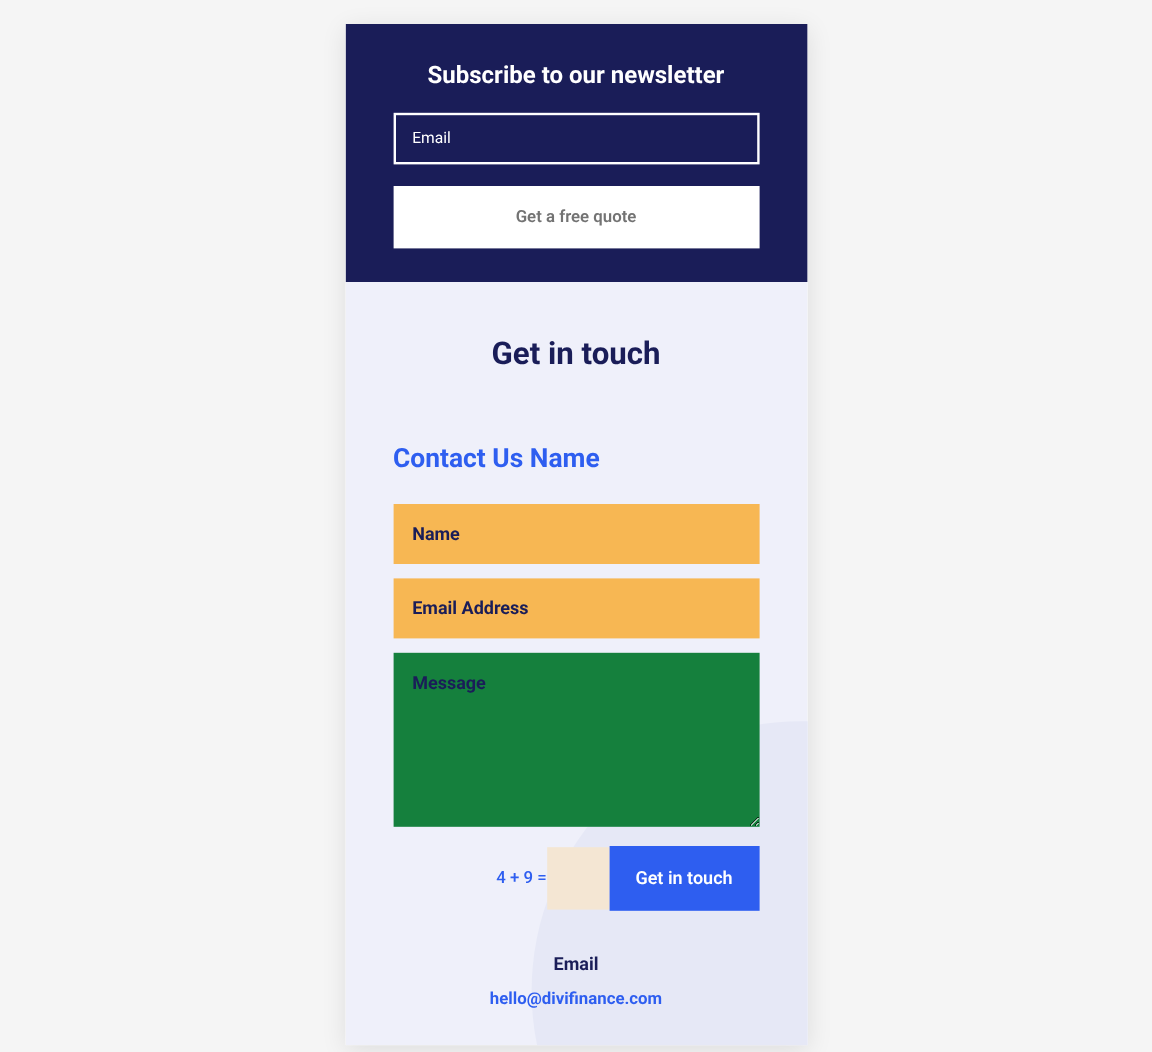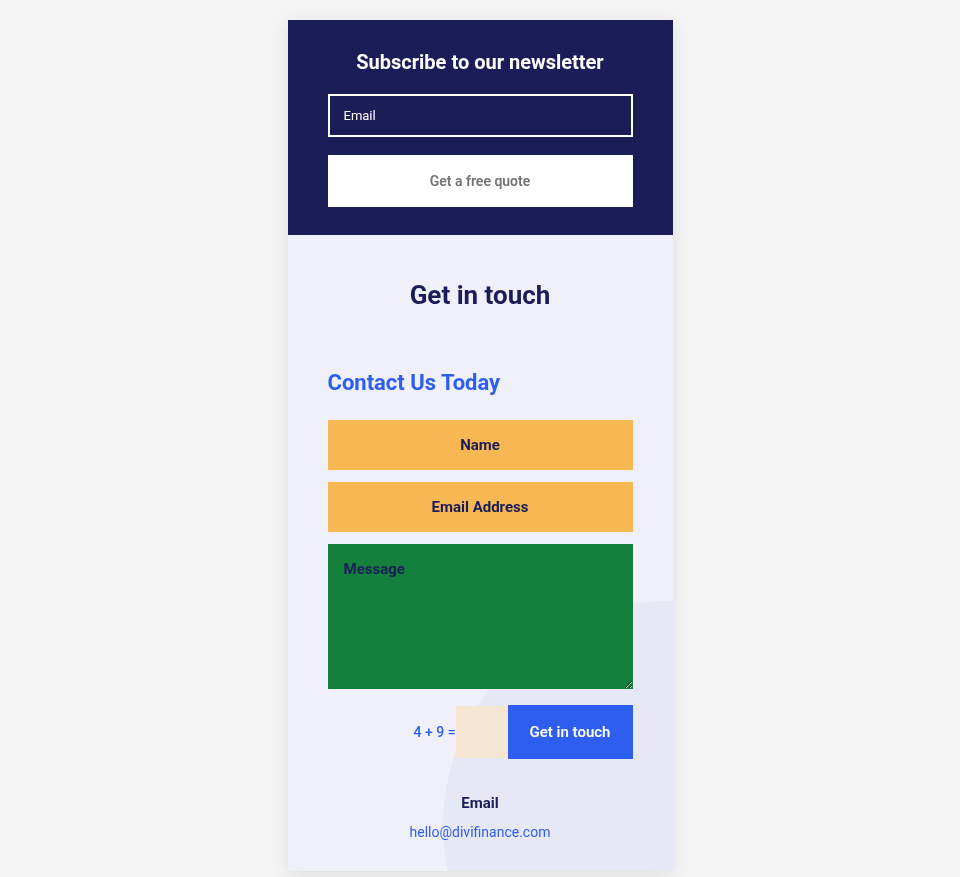--- a/index.html
+++ b/index.html
@@ -95,21 +95,20 @@
     .form-input {
       width: 100%;
       background-color: #f7b753;
       border: none;
       padding: 16px;
       font-size: 15px;
       font-weight: 700;
       color: #1a1d58;
       margin-bottom: 12px;
       font-family: inherit;
-      text-align: center;
     }
     .form-input::placeholder {
       color: #1a1d58;
       font-weight: 700;
     }
     .form-textarea {
       width: 100%;
       background-color: #15803d;
       border: none;
       padding: 16px;
@@ -160,36 +159,37 @@
     }
     .email-label {
       color: #1a1d58;
       font-weight: 700;
       font-size: 15px;
       margin-bottom: 10px;
     }
     .email-value {
       color: #2e5ef0;
       font-size: 14px;
+      font-weight: bold;
     }
   </style>
 </head>
 <body>
 
 <div class="container">
 
   <div class="newsletter-section">
     <h2 class="newsletter-title">Subscribe to our newsletter</h2>
     <input type="email" class="email-input" placeholder="Email" style="">
     <button class="quote-button">Get a free quote</button>
   </div>
 
   <div class="contact-section">
     <h2 class="get-in-touch-title">Get in touch</h2>
-    <h3 class="contact-us-title">Contact Us Today</h3>
+    <h3 class="contact-us-title">Contact Us Name</h3>
 
     <input type="text" class="form-input" placeholder="Name" style="">
     <input type="email" class="form-input" placeholder="Email Address" style="">
     <textarea class="form-textarea" placeholder="Message" style=""></textarea>
 
     <div class="captcha-row">
       <span class="captcha-label">4 + 9 =</span>
       <input type="text" class="captcha-input" style="">
       <button class="submit-button">Get in touch</button>
     </div>

